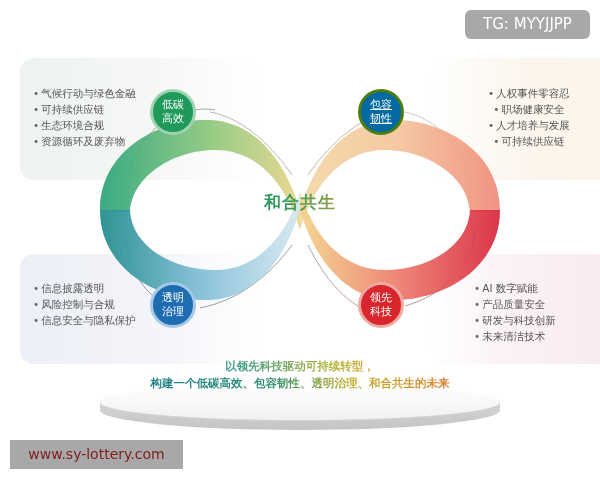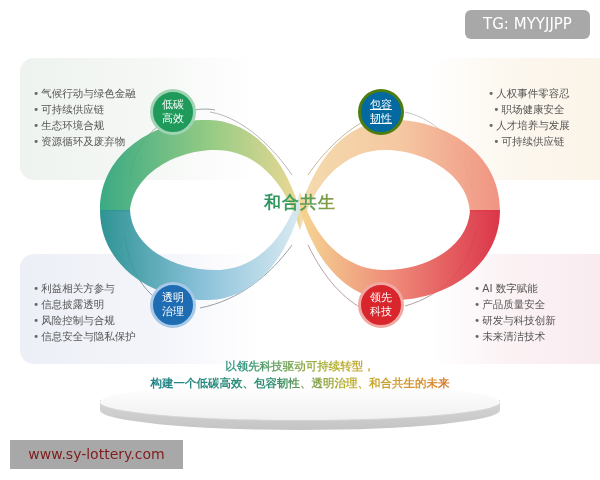--- a/index.html
+++ b/index.html
@@ -46,21 +46,20 @@
 <div class="panel" id="p-tr">
   <ul>
     <li>人权事件零容忍</li>
     <li>职场健康安全</li>
     <li>人才培养与发展</li>
     <li>可持续供应链</li>
   </ul>
 </div>
 <div class="panel" id="p-bl">
   <ul>
-    <li>利益相关方参与</li>
     <li>信息披露透明</li>
     <li>风险控制与合规</li>
     <li>信息安全与隐私保护</li>
   </ul>
 </div>
 <div class="panel" id="p-br">
   <ul>
     <li>AI 数字赋能</li>
     <li>产品质量安全</li>
     <li>研发与科技创新</li>

